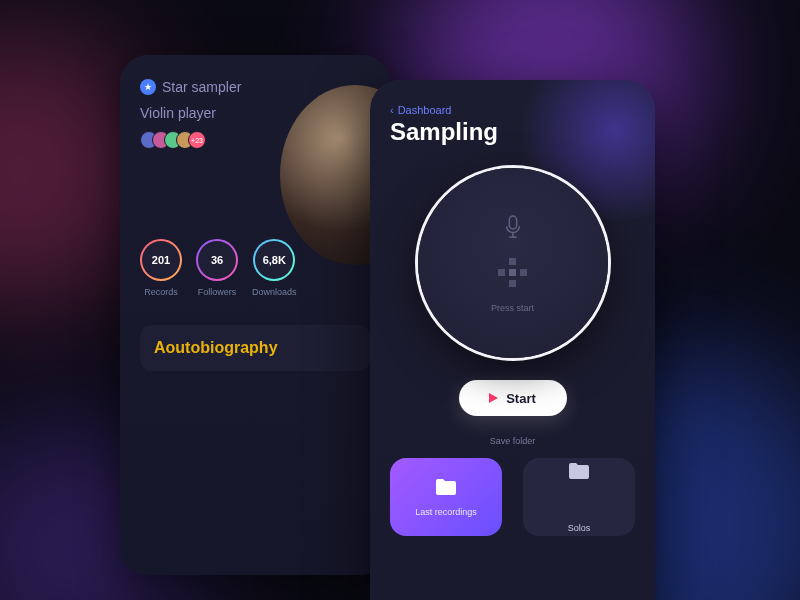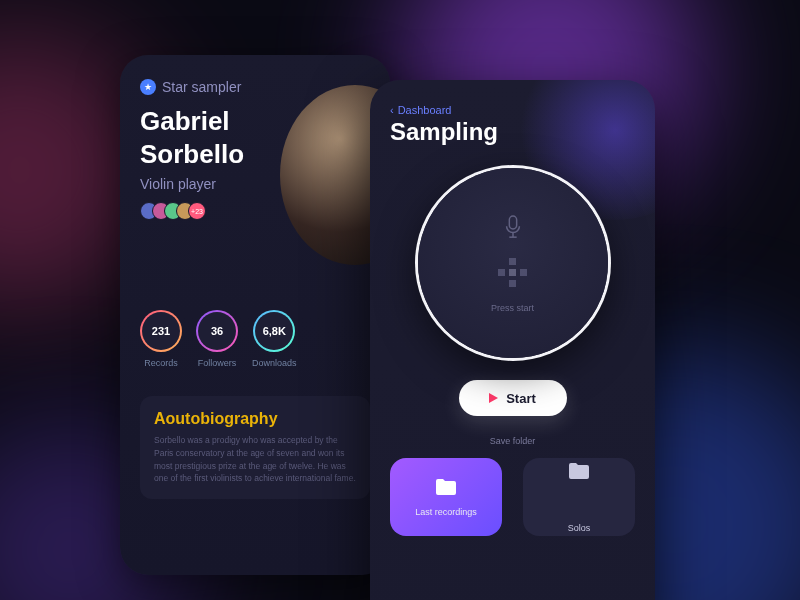--- a/index.html
+++ b/index.html
@@ -143,52 +143,47 @@
 <div class="bg-blur blob4"></div>
 
 <div class="phone-profile">
   <div class="artist-photo"></div>
 
   <div class="badge-row">
     <span class="badge-icon"></span>
     <span class="badge-text">Star sampler</span>
   </div>
 
-  <h1 class="artist-name">
-    <span>Gabriel</span><br>
-    <span>Sorbello</span>
-  </h1>
   <div class="artist-role">Violin player</div>
 
   <div class="avatars">
     <div class="avatar av1"></div>
     <div class="avatar av2"></div>
     <div class="avatar av3"></div>
     <div class="avatar av4"></div>
     <div class="avatar avatar-more">+23</div>
   </div>
 
   <div class="stats-row">
     <div class="stat">
-      <div class="stat-circle sc1">231</div>
+      <div class="stat-circle sc1">201</div>
       <div class="stat-label">Records</div>
     </div>
     <div class="stat">
       <div class="stat-circle sc2">36</div>
       <div class="stat-label">Followers</div>
     </div>
     <div class="stat">
       <div class="stat-circle sc3">6,8K</div>
       <div class="stat-label">Downloads</div>
     </div>
   </div>
 
   <div class="bio-section">
     <div class="bio-title">Aoutobiography</div>
-    <div class="bio-text">Sorbello was a prodigy who was accepted by the Paris conservatory at the age of seven and won its most prestigious prize at the age of twelve. He was one of the first violinists to achieve international fame.</div>
   </div>
 </div>
 
 <div class="phone-sampling">
   <div class="glow"></div>
 
   <div class="back-row">
     <span class="back-chevron">‹</span>
     <span>Dashboard</span>
   </div>

